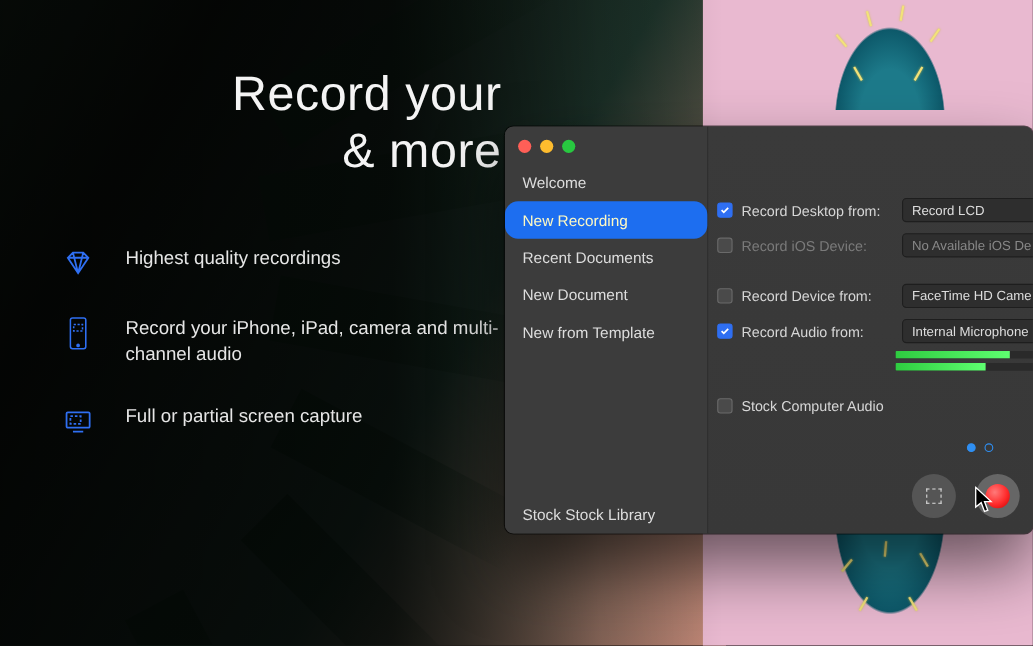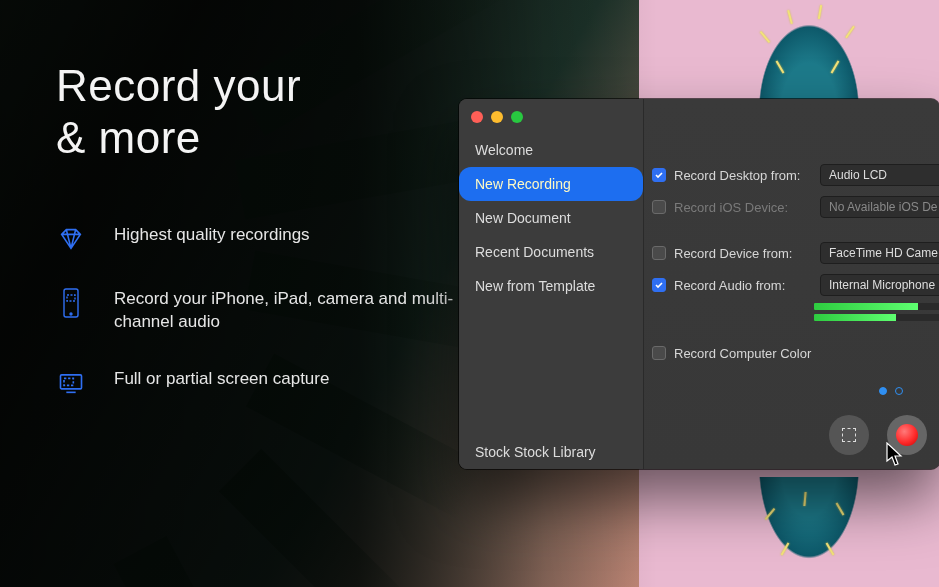--- a/index.html
+++ b/index.html
@@ -42,28 +42,29 @@
 .spike { position: absolute; width: 2px; height: 14px; background: #f2e27a; box-shadow: 0 0 2px #d0c050; }
 .dark-overlay { position: absolute; inset: 0; background: linear-gradient(90deg, rgba(0,0,0,.78) 0%, rgba(0,0,0,.72) 38%, rgba(0,0,0,.15) 58%, rgba(0,0,0,0) 70%); }
 
 .marketing {
   position: absolute; left: 56px; top: 60px; width: 400px;
   color: #eee;
 }
 .headline {
   font-size: 44px; font-weight: 300; line-height: 1.18; letter-spacing: .5px;
   color: #f4f4f4;
+  text-align: right;
 }
 .features { margin-top: 60px; }
 .feature { display: flex; align-items: flex-start; gap: 28px; margin-bottom: 34px; }
 .feature .ico { width: 30px; height: 30px; flex: 0 0 30px; color: #2f6ff2; display: flex; align-items: center; justify-content: center; }
 .feature .txt { font-size: 17px; font-weight: 400; color: #e6e6e6; line-height: 1.35; }
 
 .app {
-  position: absolute; left: 459px; top: 99px;
+  position: absolute; left: 459px; top: 115px;
   width: 480px; height: 370px;
   background: #3a3a3a;
   border-radius: 8px;
   box-shadow: 0 30px 60px rgba(0,0,0,.55), 0 0 0 1px rgba(0,0,0,.6);
   display: flex;
   overflow: hidden;
   font-size: 13px;
   color: #ddd;
 }
 .sidebar {
@@ -188,39 +189,39 @@
 
 <div class="app">
   <div class="sidebar">
     <div class="traffic">
       <span class="dot r"></span>
       <span class="dot y"></span>
       <span class="dot g"></span>
     </div>
     <div class="navitem"><span>Welcome</span></div>
     <div class="navitem sel"><span>New Recording</span></div>
+    <div class="navitem"><span>Recent Documents</span></div>
     <div class="navitem"><span>New Document</span></div>
-    <div class="navitem"><span>Recent Documents</span></div>
     <div class="navitem"><span>New from Template</span></div>
     <div class="navspacer"></div>
     <div class="navitem"><span>Stock Stock Library</span></div>
   </div>
 
   <div class="panel">
     <div style="height:44px"></div>
 
     <div class="row">
       <span class="cb on">
           <svg width="10" height="10" viewBox="0 0 10 10">
             <path d="M2 5 L4 7 L8 3" stroke="#fff" stroke-width="1.6" fill="none"></path>
           </svg>
         </span>
       <span class="lbl">Record Desktop from:</span>
       <span class="sel-input">
-          <span>Audio LCD</span>
+          <span>Record LCD</span>
         </span>
     </div>
 
     <div class="row">
       <span class="cb"></span>
       <span class="lbl dim">Record iOS Device:</span>
       <span class="sel-input dim">
           <span>No Available iOS De</span>
         </span>
     </div>
@@ -253,21 +254,21 @@
         </div>
       <div class="meter">
           <div class="fill" style="width:62%"></div>
         </div>
     </div>
 
     <div class="gap"></div>
 
     <div class="row">
       <span class="cb"></span>
-      <span class="lbl" style="width:auto">Record Computer Color</span>
+      <span class="lbl" style="width:auto">Stock Computer Audio</span>
     </div>
 
     <div class="pager">
       <span class="pdot on"></span>
       <span class="pdot"></span>
     </div>
 
     <div class="actions">
       <div class="btn-circ btn-crop">
         <span class="sq"></span>

